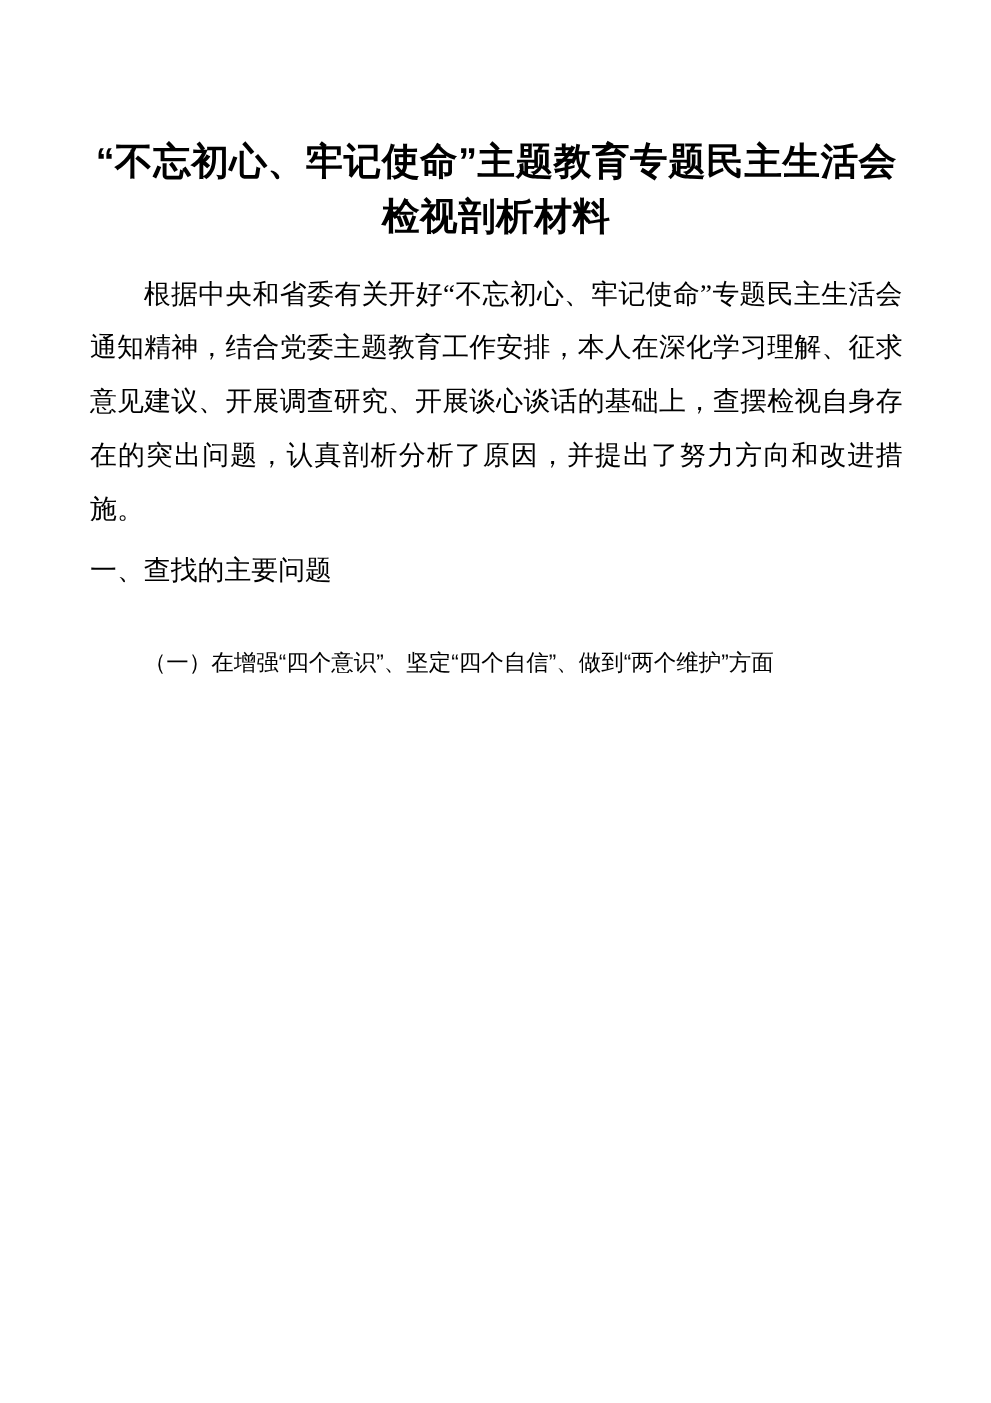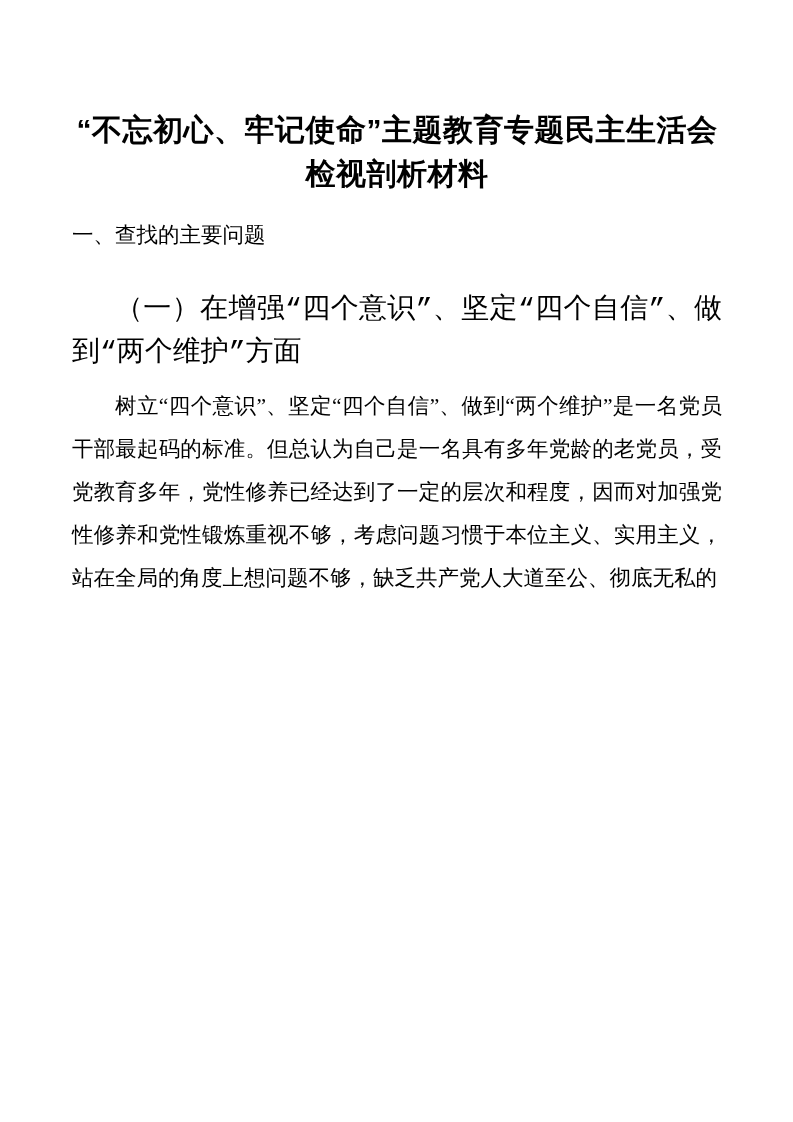--- a/index.html
+++ b/index.html
@@ -38,38 +38,38 @@
     margin: 6px 0 0 0;
     font-family: "Liberation Sans", "DejaVu Sans", sans-serif;
     font-weight: normal;
     font-size: 21.5px;
     line-height: 43px;
     text-align: left;
   }
   .sub-heading {
     margin: 31px 0 11px 0;
     font-weight: normal;
-    font-size: 28px;
+    font-size: 18px;
     line-height: 43px;
     text-align: justify;
     text-justify: inter-ideograph;
     text-indent: 43px;
-    font-family: Liberation Mono, monospace;
+    font-family: Liberation Sans, sans-serif;
   }
 </style>
 </head>
 <body>
 
 <div class="page">
   <div class="content">
 
     <h1 class="doc-title">“不忘初心、牢记使命”主题教育专题民主生活会检视剖析材料</h1>
 
+    <p class="body-par intro-par">根据中央和省委有关开好“不忘初心、牢记使命”专题民主生活会通知精神，结合党委主题教育工作安排，本人在深化学习理解、征求意见建议、开展调查研究、开展谈心谈话的基础上，查摆检视自身存在的突出问题，认真剖析分析了原因，并提出了努力方向和改进措施。</p>
 
     <h2 class="sec-heading">一、查找的主要问题</h2>
 
     <h3 class="sub-heading">（一）在增强“四个意识”、坚定“四个自信”、做到“两个维护”方面</h3>
 
 
-    <p class="body-par">树立“四个意识”、坚定“四个自信”、做到“两个维护”是一名党员干部最起码的标准。但总认为自己是一名具有多年党龄的老党员，受党教育多年，党性修养已经达到了一定的层次和程度，因而对加强党性修养和党性锻炼重视不够，考虑问题习惯于本位主义、实用主义，站在全局的角度上想问题不够，缺乏共产党人大道至公、彻底无私的</p>
 
   </div>
 </div>
 
 </body></html>

